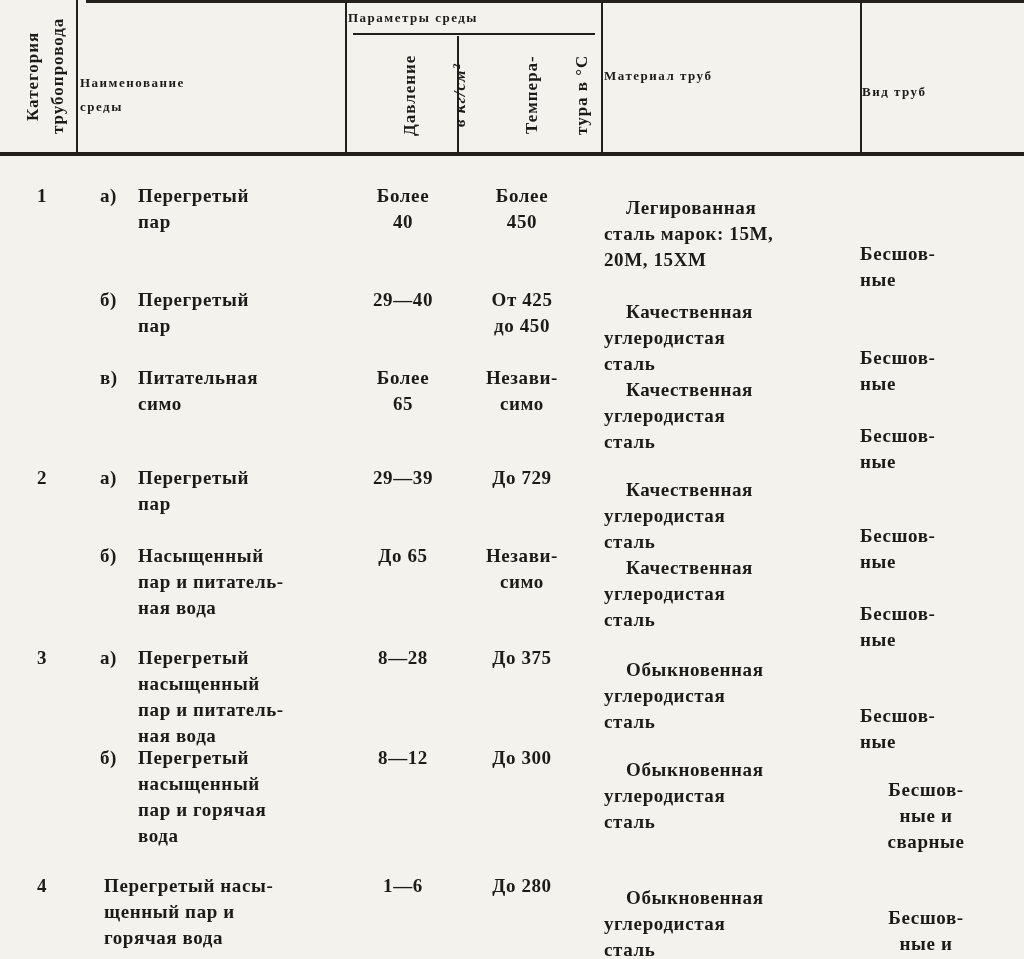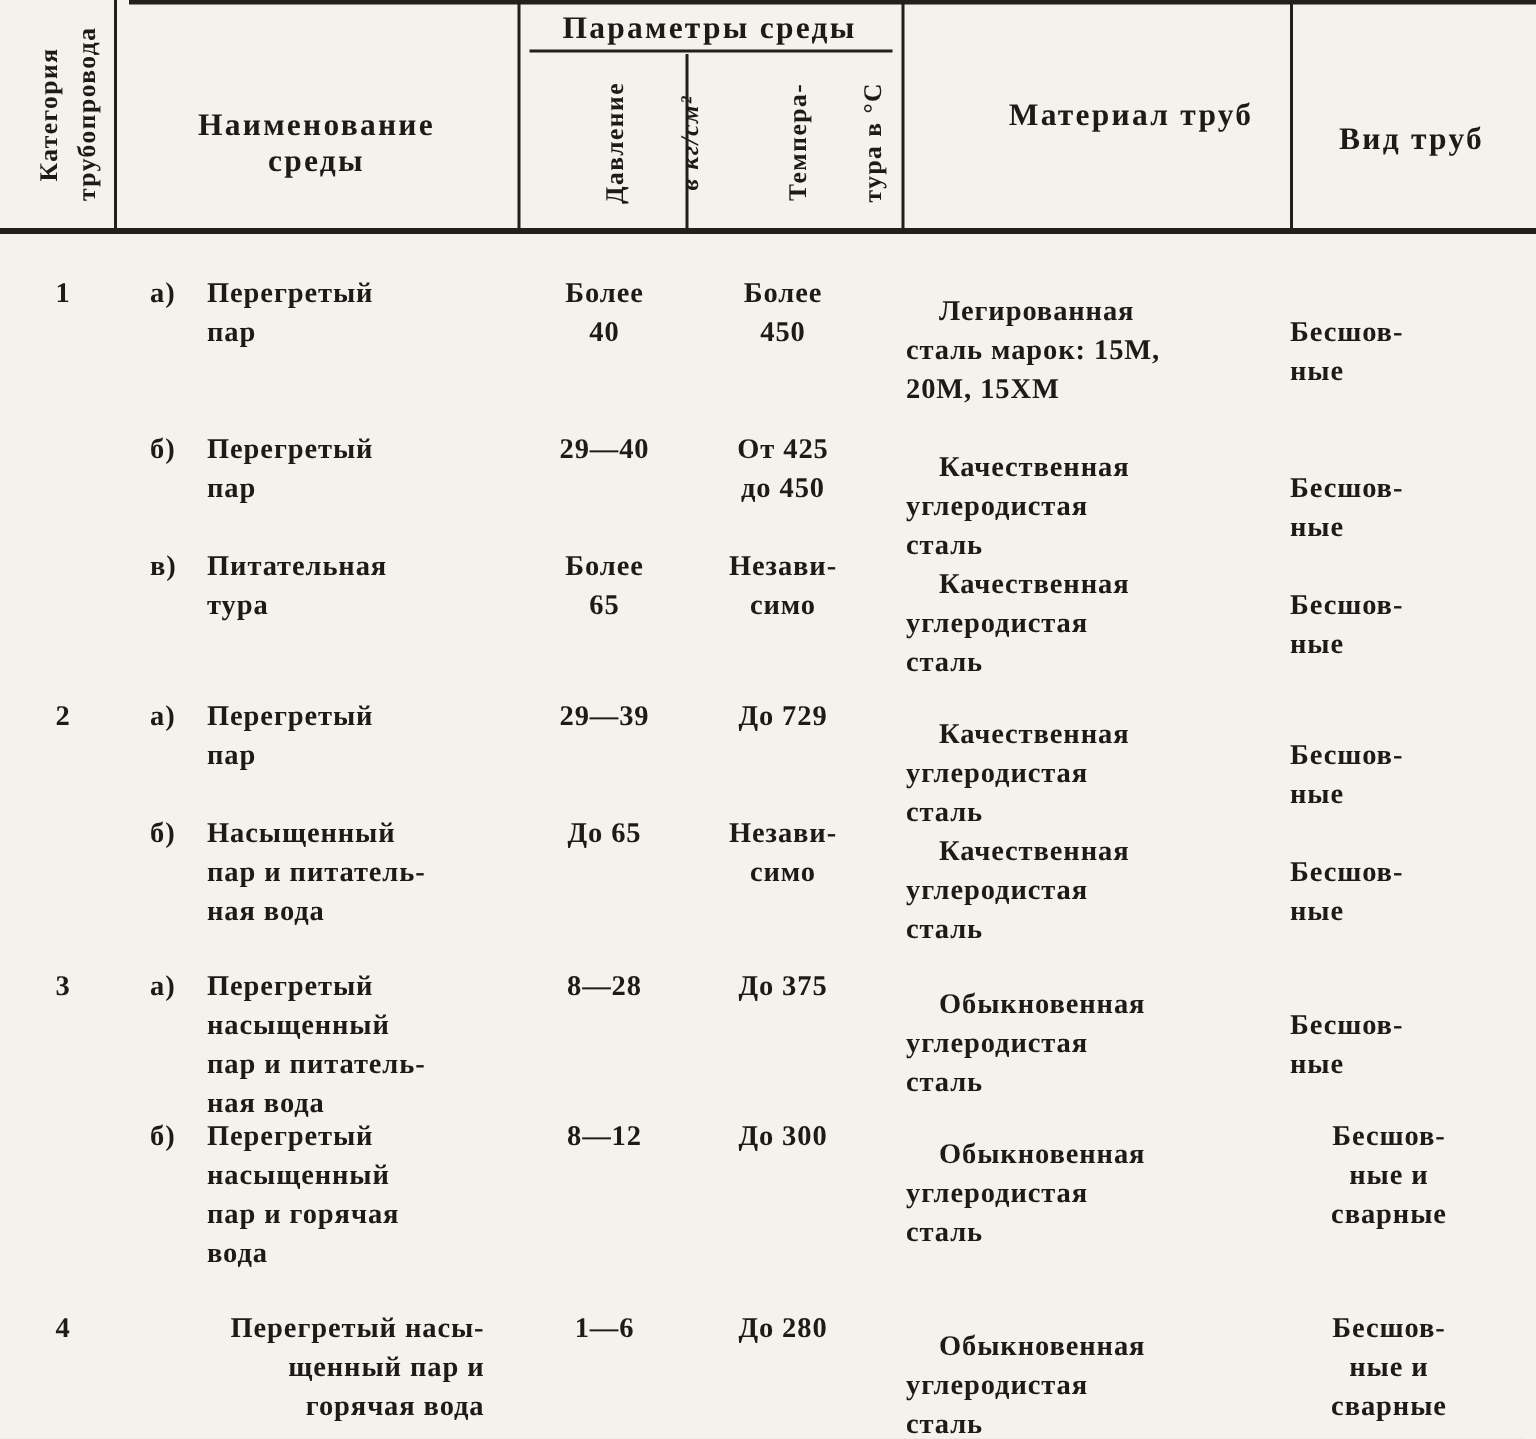--- a/index.html
+++ b/index.html
@@ -8,25 +8,24 @@
     width: 1024px;
     height: 959px;
     background: #f4f2ed;
     font-family: "Liberation Serif", "DejaVu Serif", serif;
     color: #1d1b18;
     overflow: hidden;
   }
   .rule { position: absolute; background: #221f1c; }
   .hcell {
     position: absolute;
-    font-size: 21px;
+    font-size: 13px;
     line-height: 24px;
     font-weight: bold;
     letter-spacing: 1.5px;
-    text-align: center;
     white-space: pre-line;
   }
   .vtext {
     position: absolute;
     writing-mode: vertical-rl;
     transform: rotate(180deg);
     font-size: 17px;
     line-height: 25px;
     font-weight: bold;
     letter-spacing: 1px;
@@ -41,25 +40,25 @@
     top: 0;
     font-size: 19px;
     line-height: 26px;
     font-weight: bold;
     letter-spacing: 0.6px;
     white-space: pre-line;
   }
   .c-cat      { left: 20px;  width: 44px;  text-align: center; }
   .c-item     { left: 100px; width: 36px; }
   .c-medium   { left: 138px; width: 205px; }
-  .c-medium-w { left: 88px; width: 235px; text-align: right; }
+  .c-medium-w { left: 104px; width: 235px; text-align: left; }
   .c-press    { left: 348px; width: 110px; text-align: center; }
   .c-temp     { left: 456px; width: 132px; text-align: center; }
   .c-material { left: 604px; width: 290px; text-indent: 22px; margin-top: 12px; }
-  .c-type     { left: 860px; width: 145px; }
+  .c-type     { left: 860px; width: 145px; margin-top: 32px; }
   .c-type.tcenter { left: 856px; width: 140px; text-align: center; }
   .off1 { top: 26px; }
 </style>
 </head>
 <body>
 
 <div class="page">
 
   <div class="rule" style="left:86px; top:0; width:938px; height:3px;"></div>
   <div class="rule" style="left:76px; top:0; width:2px; height:152px;"></div>
@@ -120,21 +119,21 @@
 углеродистая
 сталь</div>
     <div class="cell c-type off1">Бесшов-
 ные</div>
   </div>
 
   <div class="row" style="top:365px;">
     <div class="cell c-cat"></div>
     <div class="cell c-item">в)</div>
     <div class="cell c-medium">Питательная
-тура</div>
+симо</div>
     <div class="cell c-press">Более
 65</div>
     <div class="cell c-temp">Незави-
 симо</div>
     <div class="cell c-material">Качественная
 углеродистая
 сталь</div>
     <div class="cell c-type off1">Бесшов-
 ные</div>
   </div>

